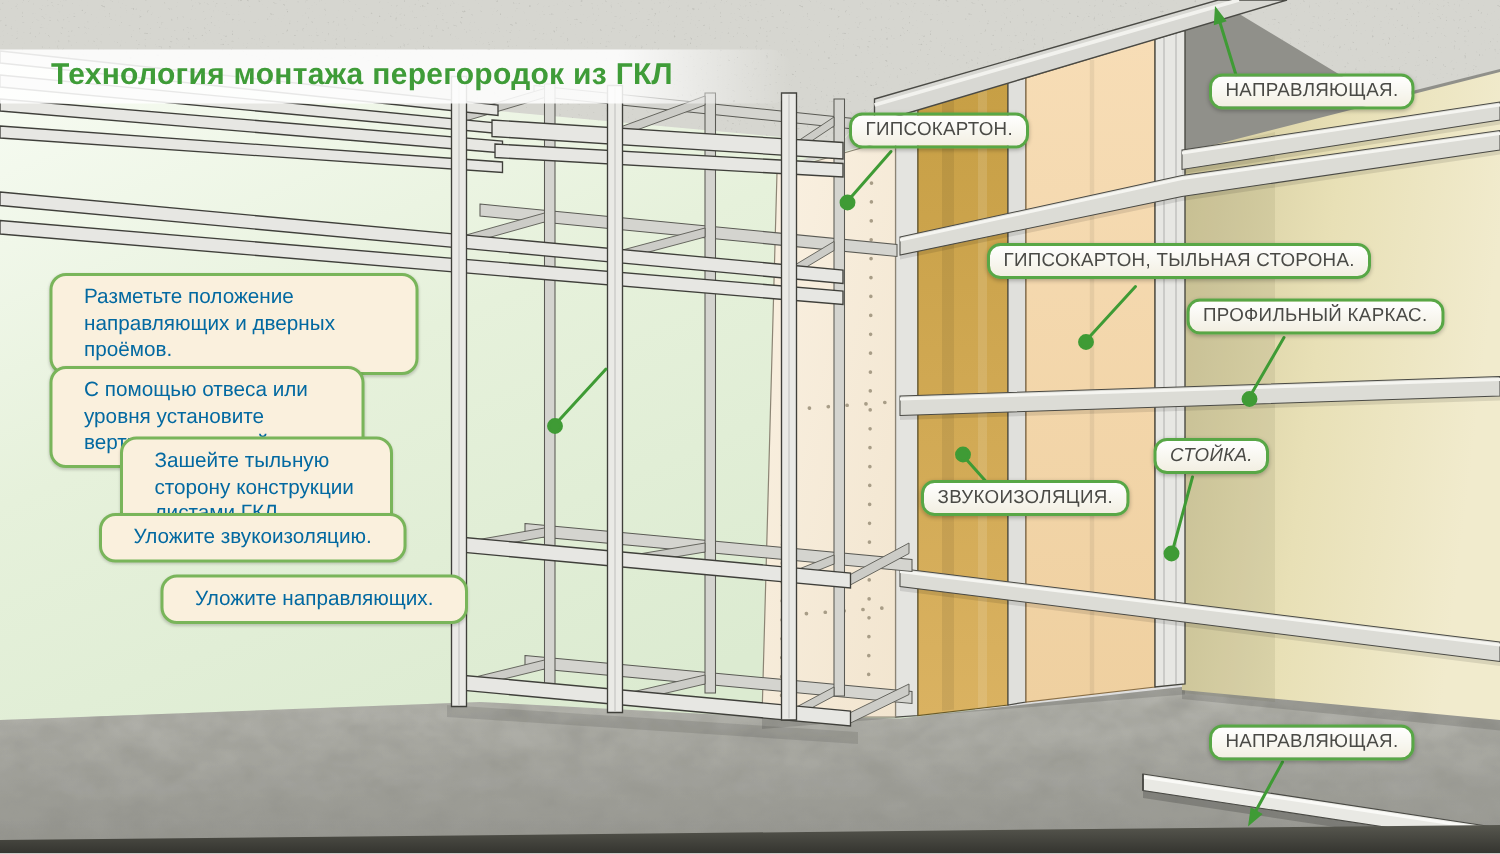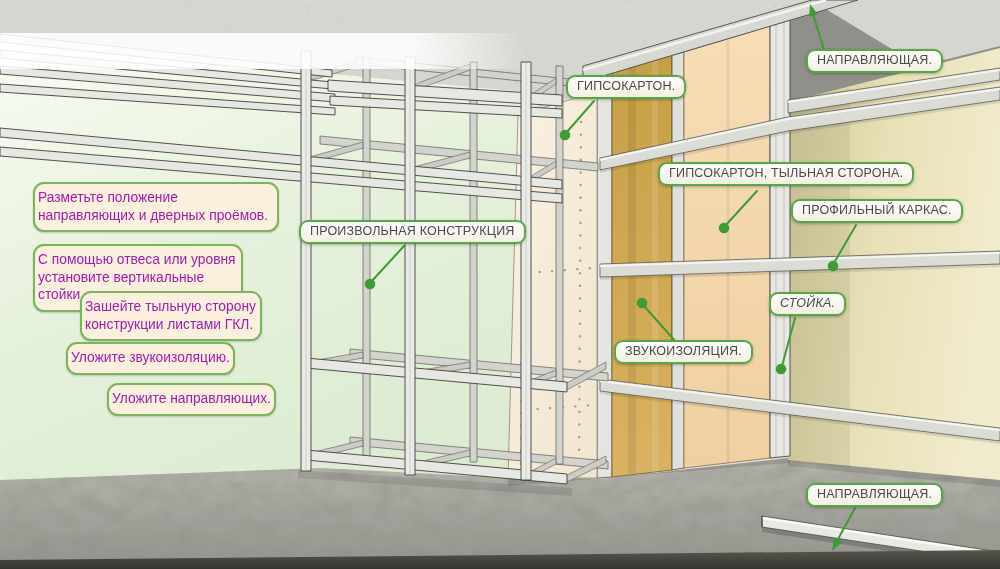--- a/index.html
+++ b/index.html
@@ -16,22 +16,22 @@
   }
   h1.page-title{
     position:absolute;left:34px;top:39px;margin:0;
     font-size:20px;font-weight:bold;letter-spacing:.2px;
     color:var(--title-green,#3f9c38);white-space:nowrap;
   }
   .instruction{
     position:absolute;box-sizing:border-box;
     background:var(--instruction-bg,#faf0dd);
     border:2px solid var(--instruction-border,#79b55a);
-    border-radius:11px;padding:5px 3px 6px;
-    font-size:13.8px;line-height:1.27;color:#a21caf;
+    border-radius:11px;padding:5px 21px 6px;
+    font-size:13.8px;line-height:1.27;color:#0369a1;
     box-shadow:0 1px 2px rgba(0,0,0,.18);
   }
   .callout{
     position:absolute;box-sizing:border-box;white-space:nowrap;
     background:linear-gradient(#ffffff,#f2efe2);
     border:2px solid var(--callout-border,#58a746);
     border-radius:9px;padding:2px 9px 4px;
     font-size:12.5px;letter-spacing:.2px;color:#4a4a46;
     box-shadow:0 1px 3px rgba(0,0,0,.28);
   }
@@ -238,29 +238,29 @@
           <circle cx="642" cy="303" r="4.3"></circle>
     </g>
     <g>
       <line x1="855" y1="508" x2="837" y2="541"></line>
       <polygon points="832,551 841.8,542.6 833.8,538.2" stroke="none"></polygon>
     </g>
   </g>
 </svg>
 
 <div class="title-band"></div>
+<h1 class="page-title">Технология монтажа перегородок из ГКЛ</h1>
 
 <div class="instruction" style="left:33px;top:182px;width:246px;">Разметьте положение направляющих и дверных проёмов.</div>
 <div class="instruction" style="left:33px;top:244px;width:210px;">С помощью отвеса или уровня установите вертикальные стойки.</div>
 <div class="instruction" style="left:80px;top:291px;width:182px;">Зашейте тыльную сторону конструкции листами ГКЛ.</div>
 <div class="instruction" style="left:66px;top:342px;">Уложите звукоизоляцию.</div>
 <div class="instruction" style="left:107px;top:383px;">Уложите направляющих.</div>
 
 <div class="callout" style="left:546px;top:75px;margin-left:20px;">ГИПСОКАРТОН.</div>
 <div class="callout" style="left:806px;top:49px;">НАПРАВЛЯЮЩАЯ.</div>
 <div class="callout" style="left:791px;top:199px;">ПРОФИЛЬНЫЙ КАРКАС.</div>
 <div class="callout" style="left:658px;top:162px;">ГИПСОКАРТОН, ТЫЛЬНАЯ СТОРОНА.</div>
-<div class="callout" style="left:299px;top:220px;">ПРОИЗВОЛЬНАЯ КОНСТРУКЦИЯ</div>
 <div class="callout" style="left:769px;top:292px;font-style:italic;">СТОЙКА.</div>
-<div class="callout" style="left:614px;top:340px;">ЗВУКОИЗОЛЯЦИЯ.</div>
+<div class="callout" style="left:614px;top:320px;">ЗВУКОИЗОЛЯЦИЯ.</div>
 <div class="callout" style="left:806px;top:483px;">НАПРАВЛЯЮЩАЯ.</div>
 
 </div>
 
 </body></html>

